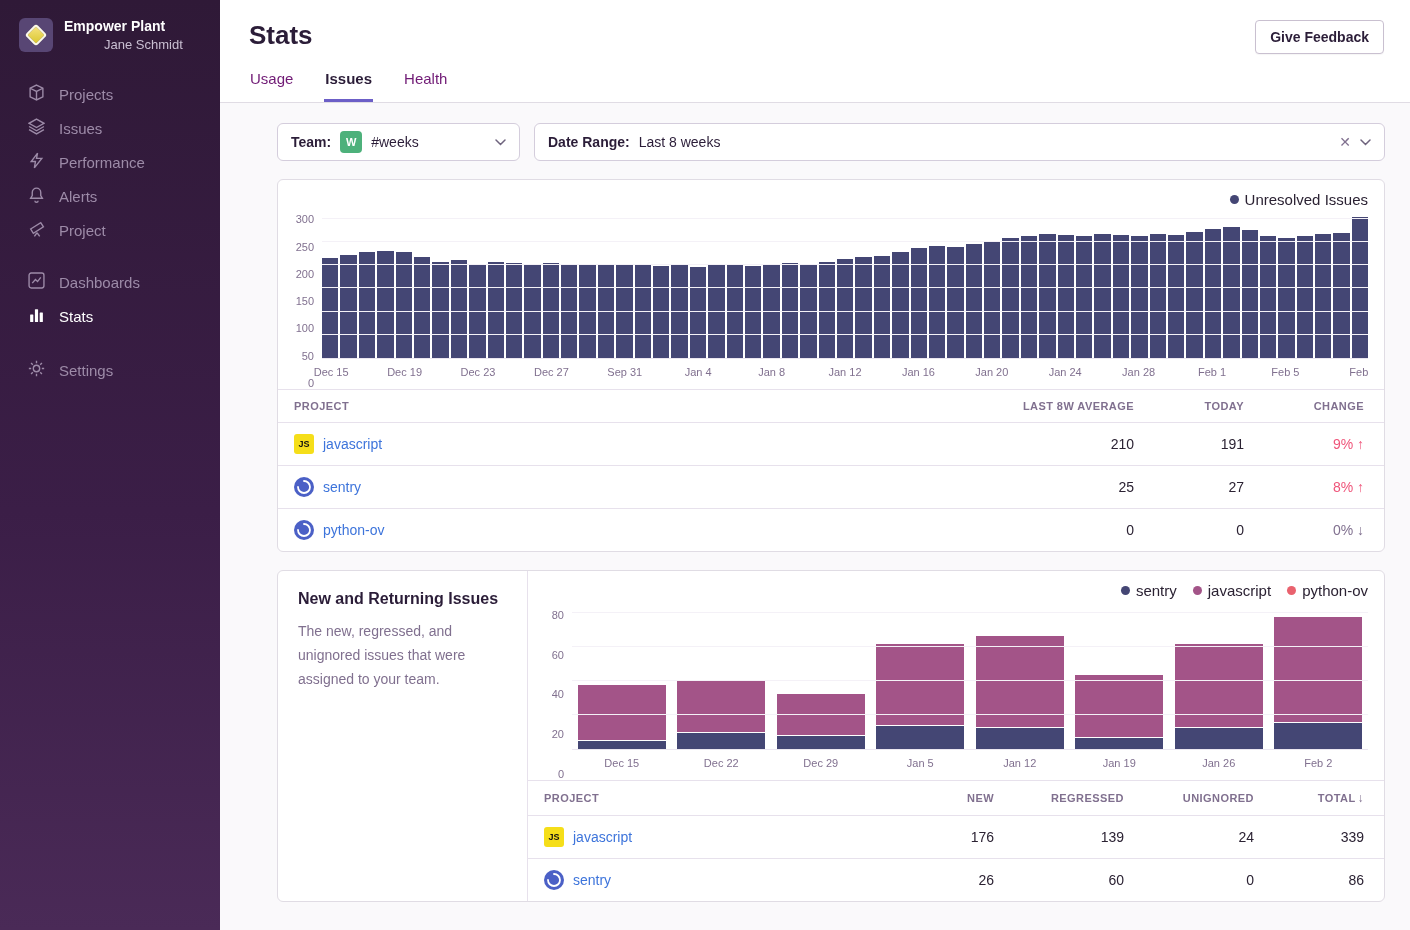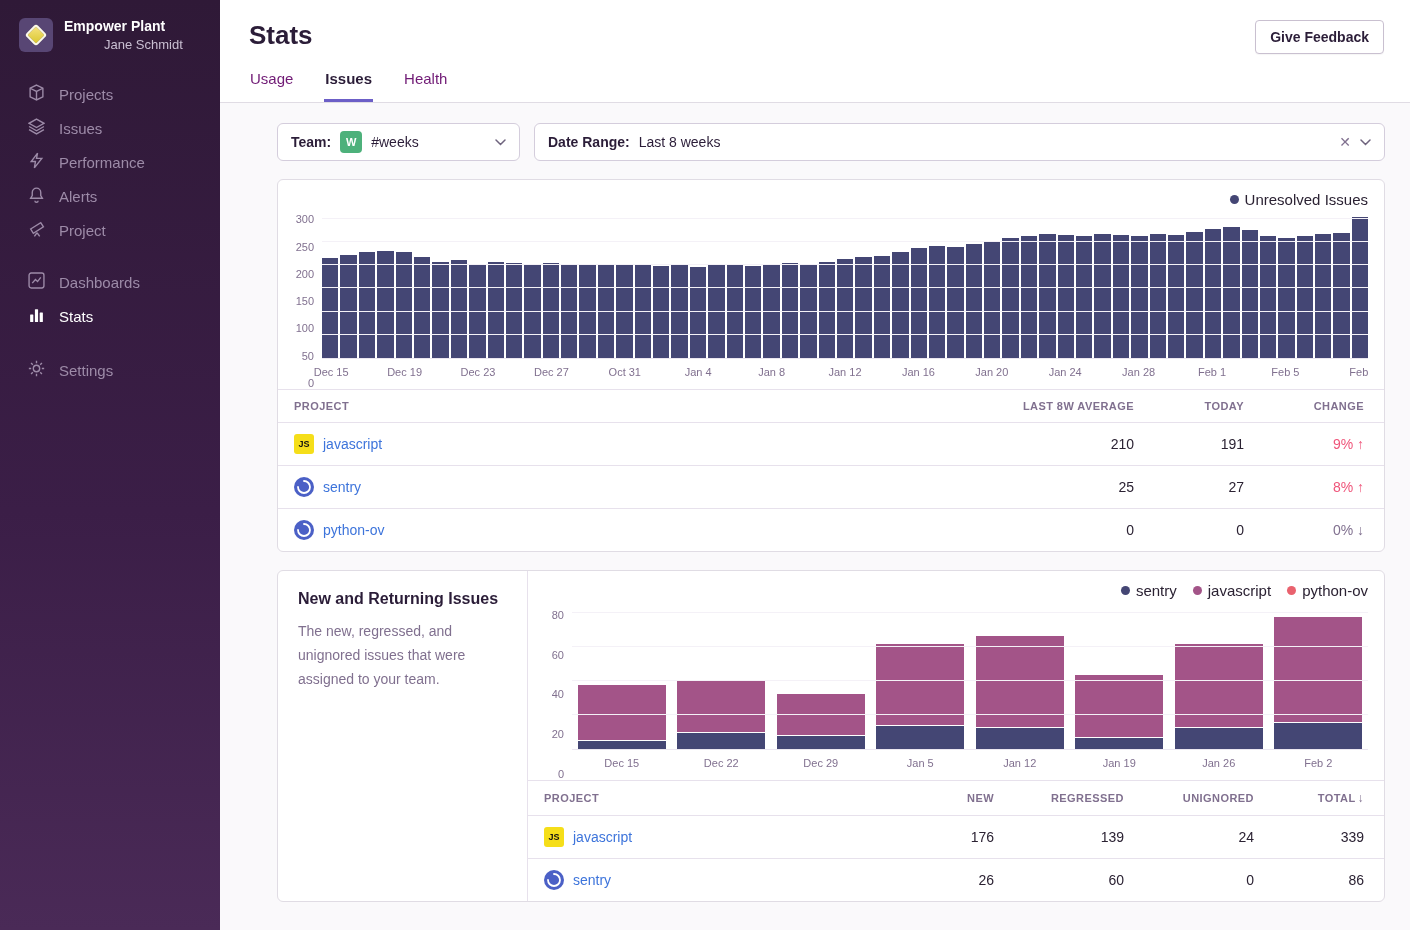--- a/index.html
+++ b/index.html
@@ -306,21 +306,21 @@
                     <div class="gridline" style="bottom: 48.3871%;"></div>
                     <div class="gridline" style="bottom: 64.5161%;"></div>
                     <div class="gridline" style="bottom: 80.6452%;"></div>
                     <div class="gridline" style="bottom: 96.7742%;"></div>
                   </div>
                 <div class="xlabels">
                     <div class="xtick" style="left: 0.877193%;">Dec 15</div>
                     <div class="xtick" style="left: 7.89474%;">Dec 19</div>
                     <div class="xtick" style="left: 14.9123%;">Dec 23</div>
                     <div class="xtick" style="left: 21.9298%;">Dec 27</div>
-                    <div class="xtick" style="left: 28.9474%;">Oct 31</div>
+                    <div class="xtick" style="left: 28.9474%;">Sep 31</div>
                     <div class="xtick" style="left: 35.9649%;">Jan 4</div>
                     <div class="xtick" style="left: 42.9825%;">Jan 8</div>
                     <div class="xtick" style="left: 50%;">Jan 12</div>
                     <div class="xtick" style="left: 57.0175%;">Jan 16</div>
                     <div class="xtick" style="left: 64.0351%;">Jan 20</div>
                     <div class="xtick" style="left: 71.0526%;">Jan 24</div>
                     <div class="xtick" style="left: 78.0702%;">Jan 28</div>
                     <div class="xtick" style="left: 85.0877%;">Feb 1</div>
                     <div class="xtick" style="left: 92.1053%;">Feb 5</div>
                     <div class="xtick" style="left: 99.1228%;">Feb</div>

